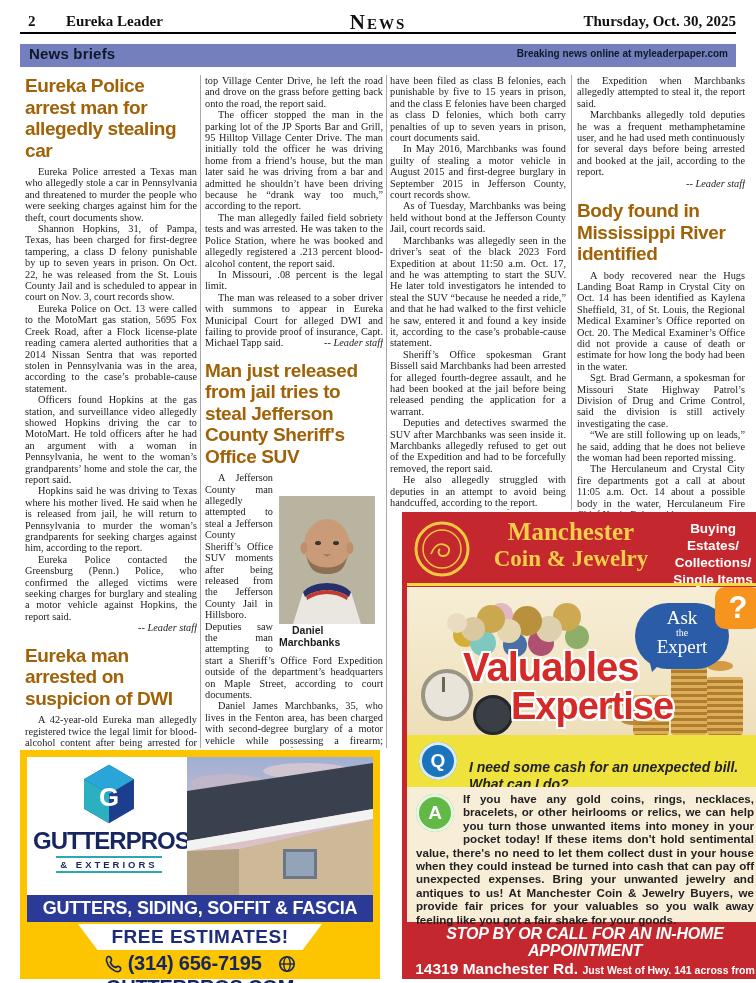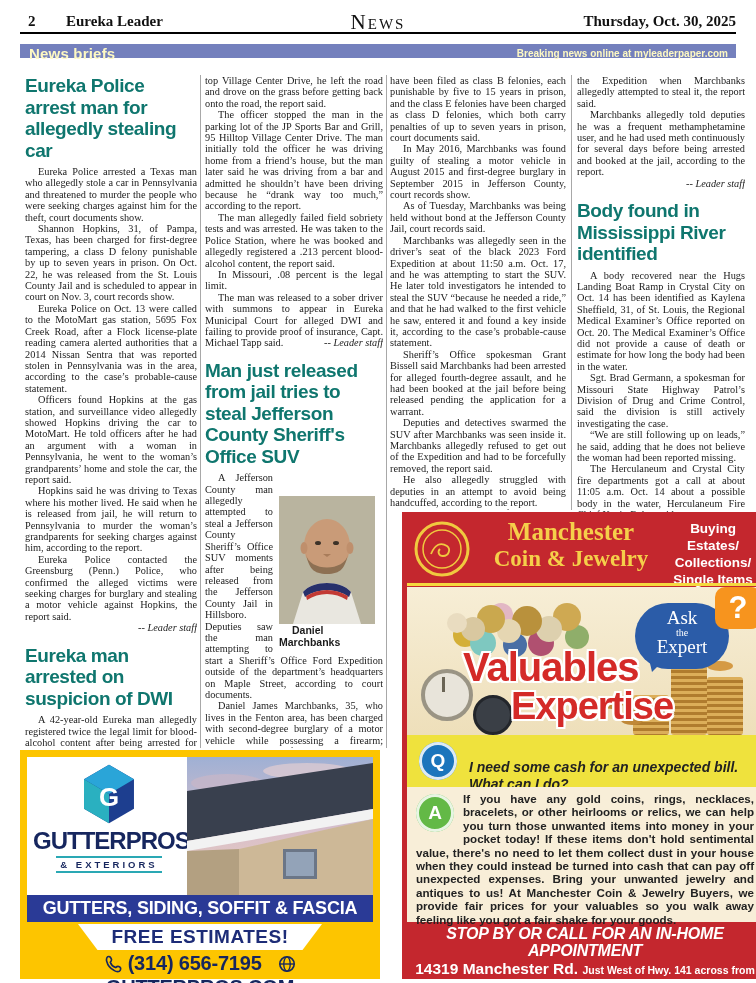--- a/index.html
+++ b/index.html
@@ -2,41 +2,41 @@
 <html><head>
 <meta charset="utf-8">
 <style>
   html,body{margin:0;padding:0;background:#e8e8e8;}
   .page{position:relative;width:756px;height:983px;background:#ffffff;font-family:"Liberation Serif",serif;overflow:hidden;margin:0 auto;}
 
   
   .masthead{position:absolute;left:20px;right:20px;top:10px;height:24px;color:#111;}
   .pgnum{position:absolute;left:8px;top:3px;font-weight:bold;font-size:15px;}
   .paper{position:absolute;left:46px;top:3px;font-weight:bold;font-size:15px;}
-  .section{position:absolute;left:0;right:0;top:0;text-align:center;font-weight:normal;font-size:21px;font-variant:small-caps;letter-spacing:2px;}
+  .section{position:absolute;left:0;right:0;top:0;text-align:center;font-weight:bold;font-size:21px;font-variant:small-caps;letter-spacing:2px;}
   .idate{position:absolute;right:0;top:3px;font-weight:bold;font-size:15px;}
   .head-rule{position:absolute;left:20px;right:20px;top:32px;border-top:2px solid #000;}
 
   
-  .banner{position:absolute;left:20px;right:20px;top:44px;height:14px;background:#7480bd;color:#fef9c3;font-family:"Liberation Sans",sans-serif;}
+  .banner{position:absolute;left:20px;right:20px;top:44px;height:23px;background:#7480bd;color:#0f172a;font-family:"Liberation Sans",sans-serif;}
   .banner-title{position:absolute;left:9px;top:1px;font-size:15px;font-weight:bold;letter-spacing:.2px;}
   .banner-tag{position:absolute;right:8px;top:4px;font-size:10px;font-weight:bold;}
 
   
   .col{position:absolute;top:75px;font-size:10.3px;line-height:11.4px;color:#1b1b1b;overflow:hidden;text-align:justify;}
   .col1{left:25px;width:172px;height:673px;}
   .col2{left:205px;width:178px;height:673px;}
   .col3{left:390px;width:176px;height:435px;}
   .col4{left:577px;width:168px;height:437px;}
   .vrule{position:absolute;width:1px;background:#a8a8a8;top:75px;}
   .vr1{left:200px;height:673px;}
   .vr2{left:386px;height:673px;}
   .vr3{left:571px;height:435px;}
 
-  h2.headline{font-family:"Liberation Sans",sans-serif;font-weight:bold;font-size:19px;line-height:21.5px;margin:0 0 5px 0;text-align:left;color:#0f766e;letter-spacing:-.4px;}
+  h2.headline{font-family:"Liberation Sans",sans-serif;font-weight:bold;font-size:19px;line-height:21.5px;margin:0 0 5px 0;text-align:left;color:#a16207;letter-spacing:-.4px;}
   h2.mid{margin-top:11px;}
   .p{margin:0;text-indent:13px;}
   .p.cont{text-indent:0;}
   .byline{font-style:italic;text-align:right;margin:0;}
   .byline-inline{float:right;font-style:italic;}
 
   
   .pwrap{margin:0;}
   .mug{float:right;width:104px;margin:24px 0 2px 6px;font-family:"Liberation Sans",sans-serif;}
   .mug svg{display:block;width:96px;height:128px;}

